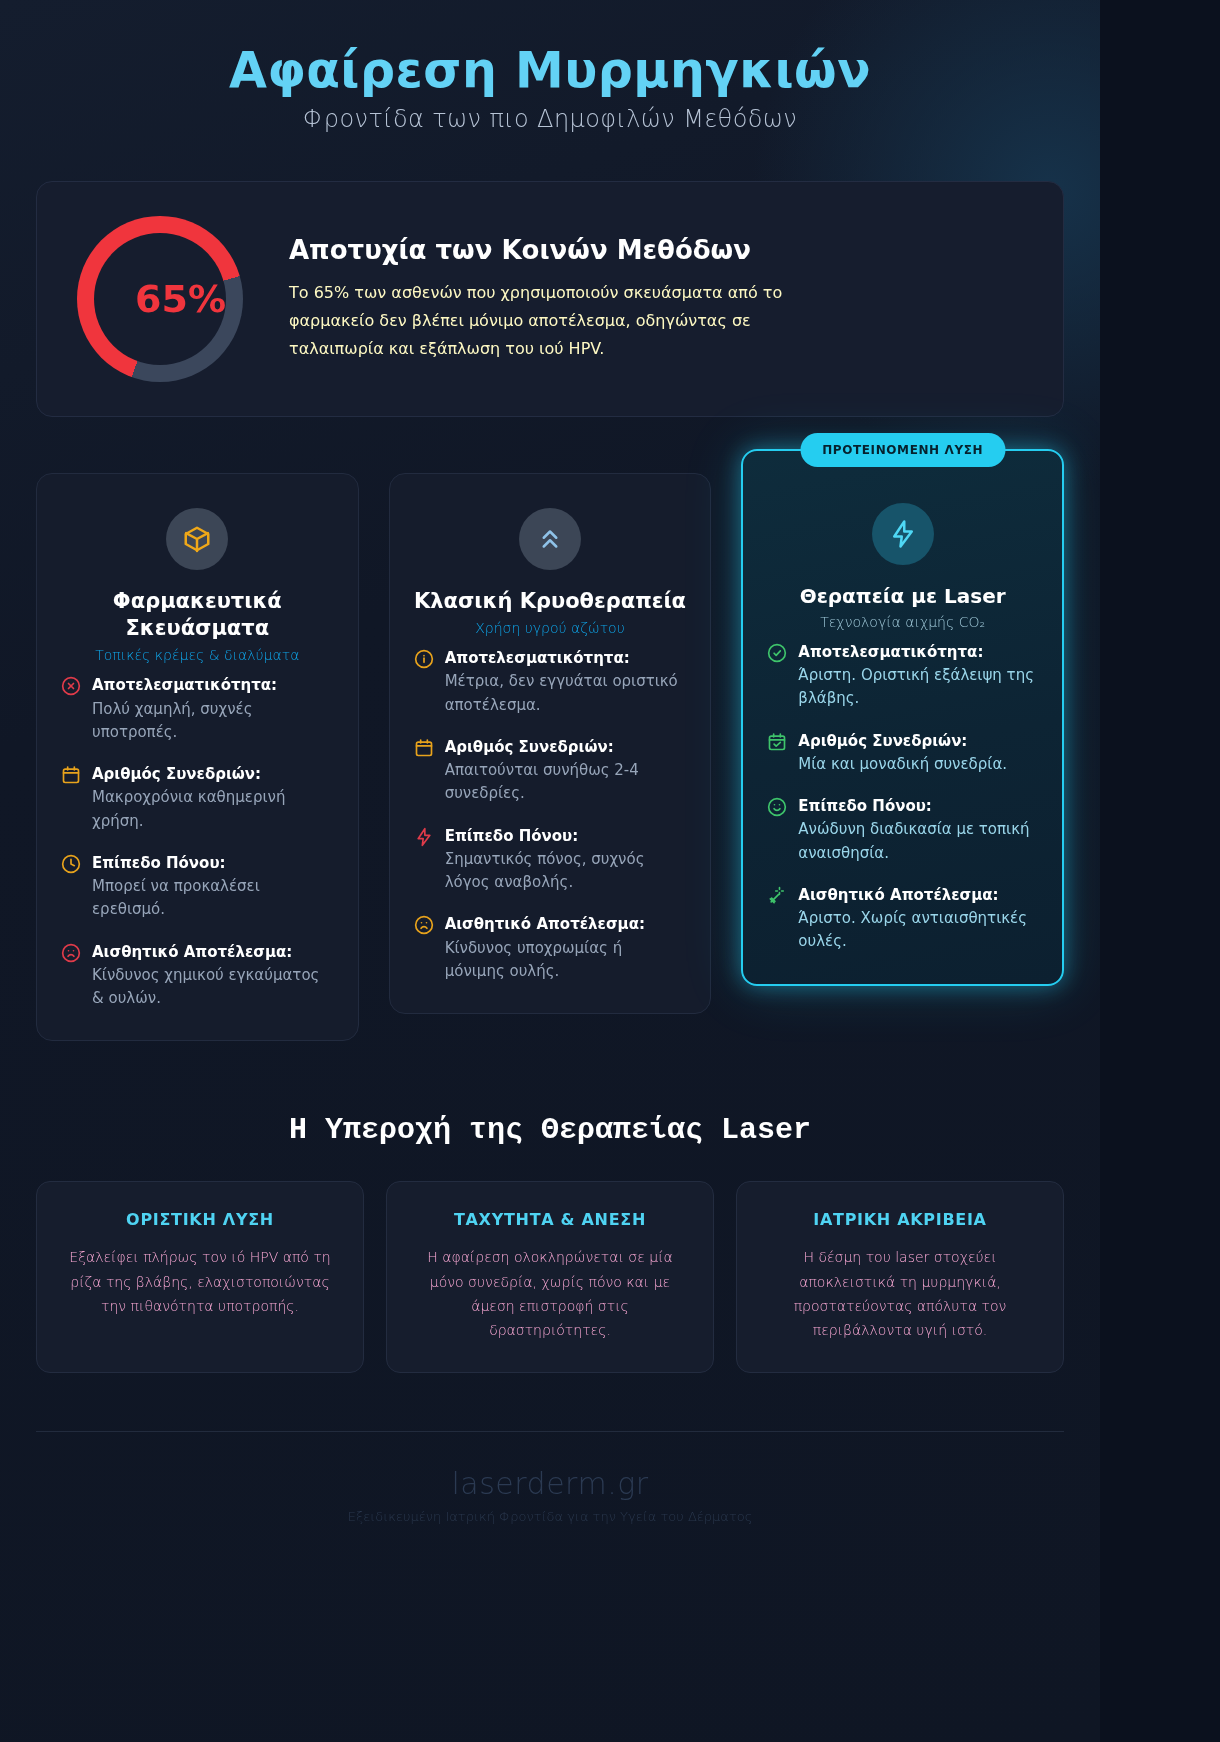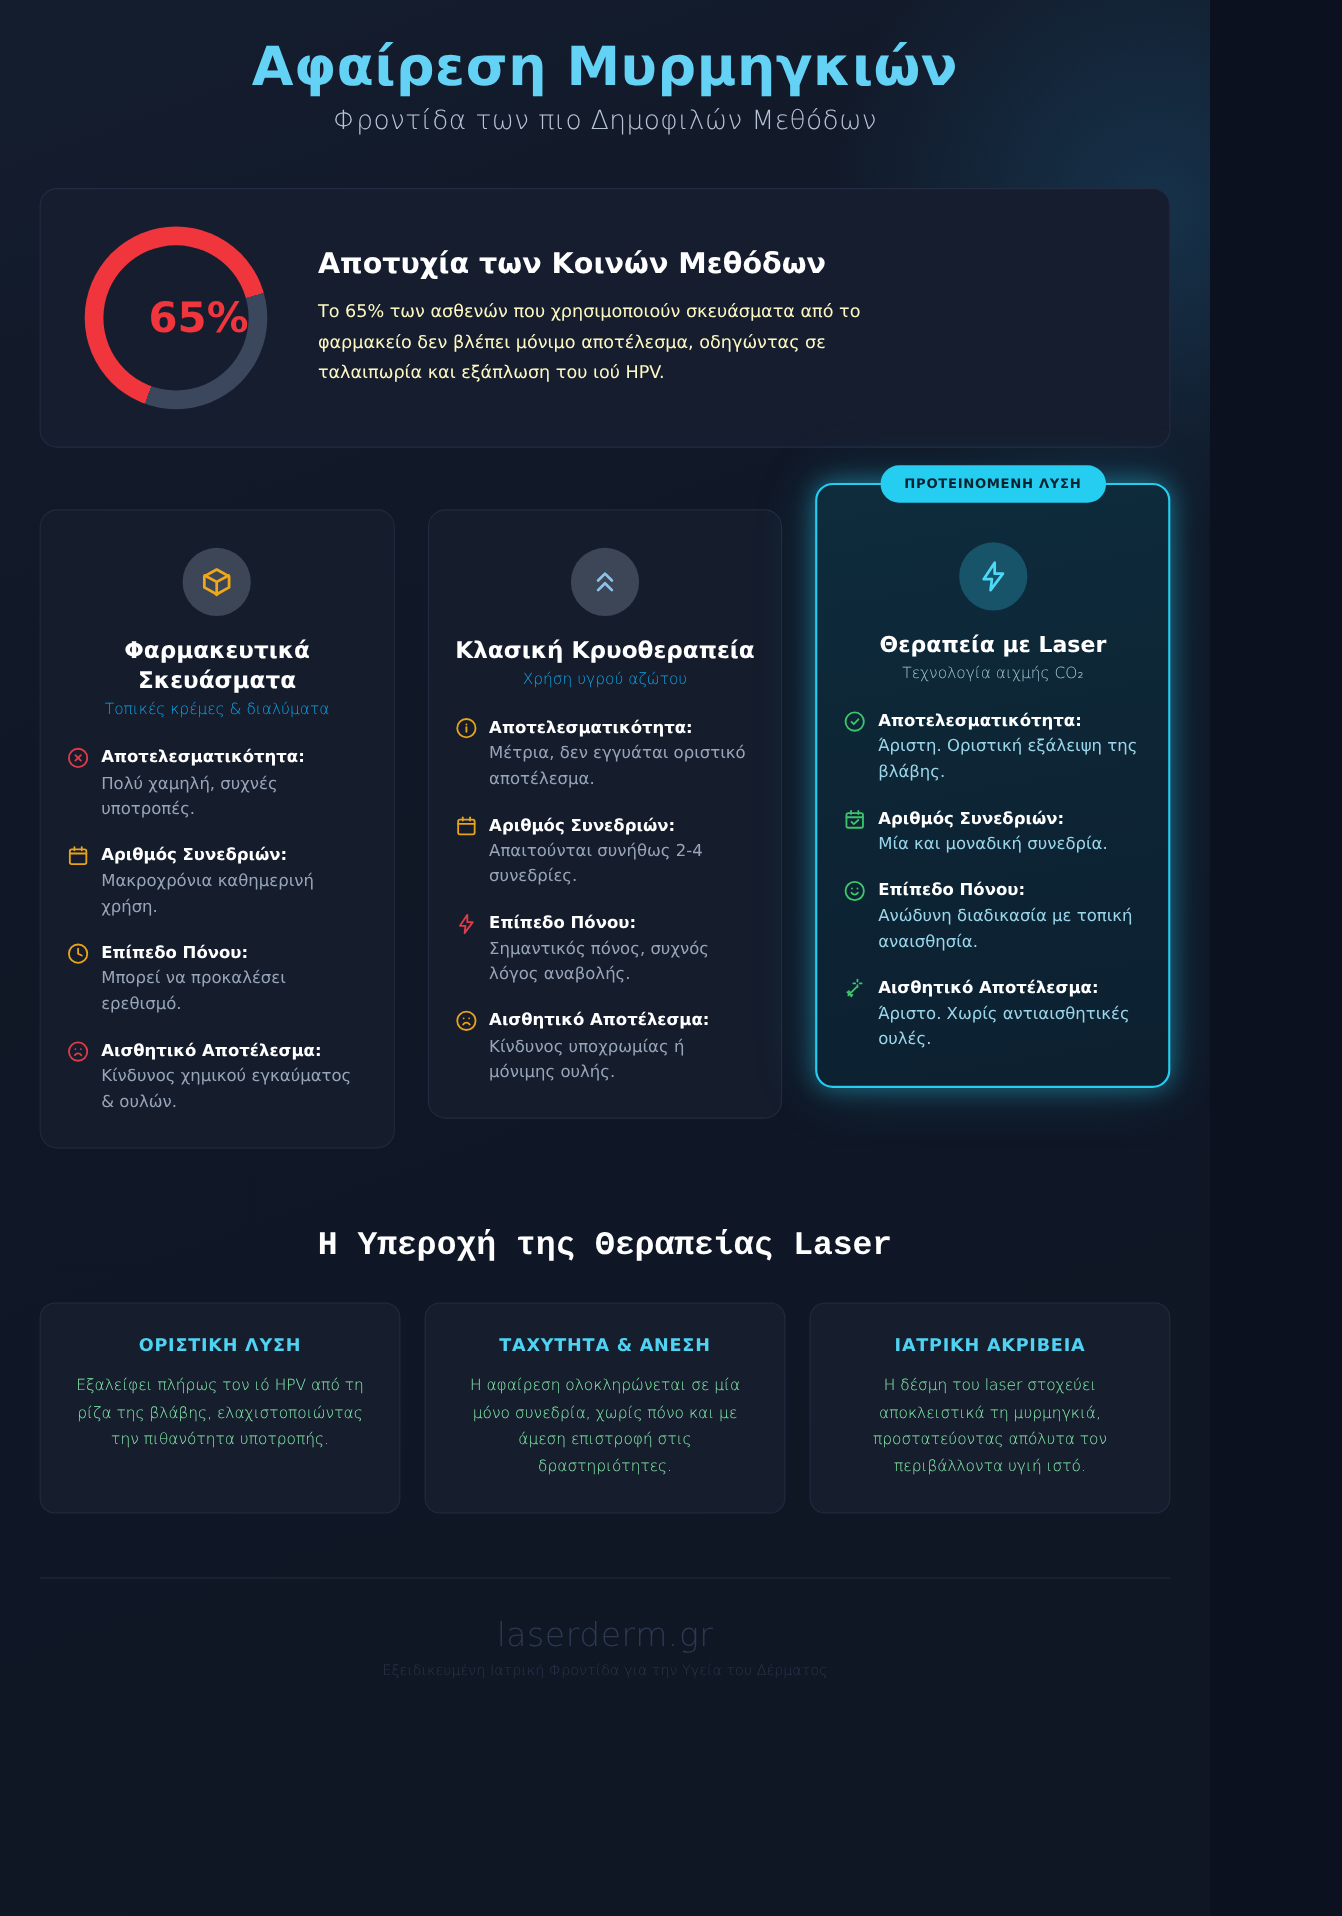--- a/index.html
+++ b/index.html
@@ -15,21 +15,21 @@
     width:1100px; min-height:1742px;
     background:linear-gradient(160deg,#141d2e 0%, #101726 35%, #0f1624 100%);
     padding:0 0 0 0;
     overflow:hidden;
   }
   .page::after{
     content:"";position:absolute;right:-260px;top:-120px;width:620px;height:620px;
     background:radial-gradient(circle,#16324a 0%, rgba(18,38,58,0) 68%);
     pointer-events:none;
   }
-  .inner { position:relative; z-index:2; padding:0 36px; }
+  .inner { position:relative; z-index:2; padding:10px 36px; }
 
   
   header { text-align:center; padding:34px 0 18px; }
   .main-title{
     font-size:49px; font-weight:bold; color:#63d2f5;
     letter-spacing:.5px; line-height:1.12;
     font-family:"DejaVu Sans", sans-serif;
   }
   .sub-title{
     margin-top:6px; font-size:24px; color:#b7c4d6; font-weight:300;
@@ -81,42 +81,42 @@
   }
   .m-icon{
     width:62px;height:62px;border-radius:50%;margin:0 auto 18px;
     background:#3c4656; display:flex;align-items:center;justify-content:center;
   }
   .featured .m-icon{ background:#17546a; }
   .m-title{ text-align:center; font-size:21px; font-weight:bold; color:#fff; line-height:1.3; }
   .featured .m-title{ font-size:20px; }
   .m-sub{ text-align:center; font-size:14px; color:#0ea5e9; margin-top:5px; font-weight:300; }
   .featured .m-sub{ color:#9fc8d8; }
-  .feat-list{ margin-top:24px; list-style:none; display:flex; flex-direction:column; gap:19px; }
+  .feat-list{ margin-top:11px; list-style:none; display:flex; flex-direction:column; gap:19px; }
   .feat{ display:flex; gap:11px; align-items:flex-start; }
   .feat-ic{ flex:0 0 20px; width:20px;height:20px; margin-top:2px; }
   .feat-txt{ flex:1; font-size:15px; line-height:1.55; }
   .feat-label{ font-weight:bold; color:#ffffff; display:block; }
   .featured .feat-label{ color:#ffffff; }
   .feat-val{ color:#97a5b9; font-weight:400; }
   .featured .feat-val{ color:#9ad6ea; }
 
   
   .ben-title{
     text-align:center; font-size:30px; font-weight:bold; color:#ffffff;
     margin:72px 0 34px;
     font-family:Liberation Mono, monospace;
   }
   .bens{ display:grid; grid-template-columns:1fr 1fr 1fr; gap:22px; }
   .ben{
     background:#161d2d; border:1px solid #232c40; border-radius:14px;
     padding:28px 22px 30px; text-align:center; min-height:158px;
   }
   .ben-h{ font-size:16px; font-weight:bold; color:#4fd3f2; letter-spacing:.7px; margin-bottom:16px; }
-  .ben-p{ font-size:14px; line-height:1.72; color:#86efac; font-weight:300; }
+  .ben-p{ font-size:14px; line-height:1.72; color:#f9a8d4; font-weight:300; }
 
   
   .divider{ margin:58px 0 0; height:1px; background:#222b3d; }
   footer{ text-align:center; padding:34px 0 40px; }
   .brand{ font-size:30px; color:#2b3a52; font-weight:300; letter-spacing:.5px; }
   .tagline{ font-size:13px; color:#2a384e; margin-top:8px; font-weight:300; }
 </style>
 </head>
 <body>
 

